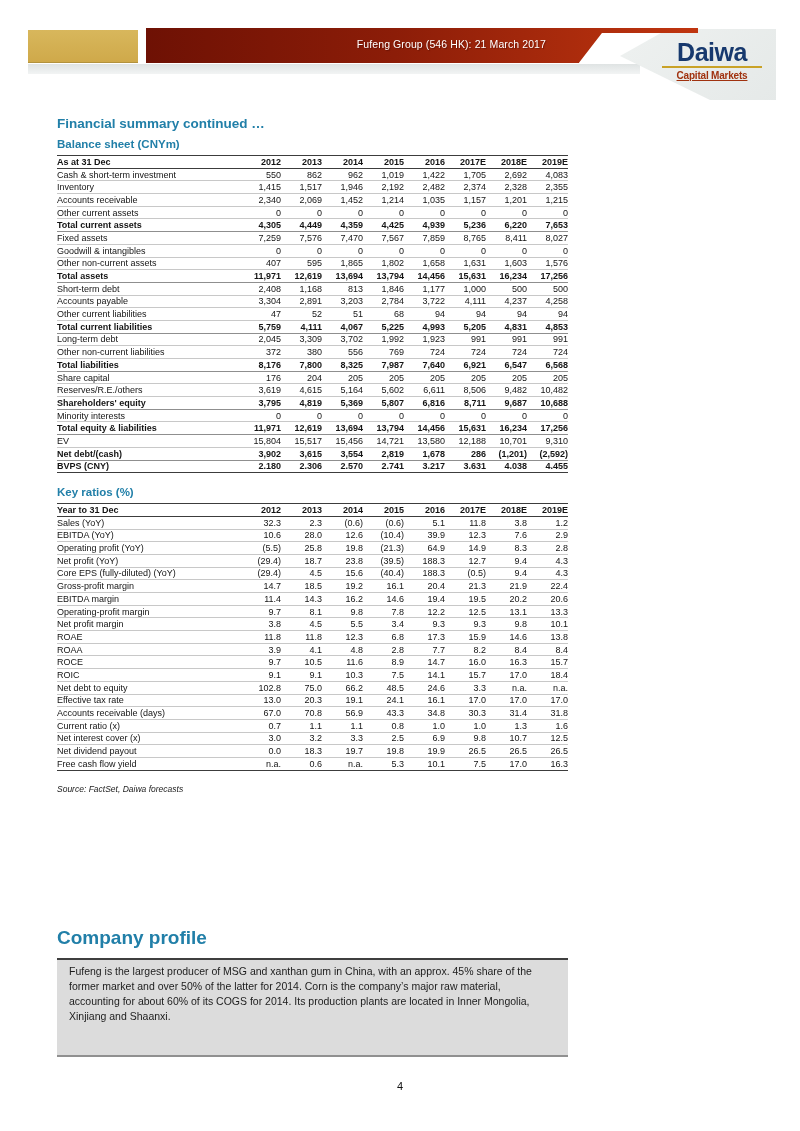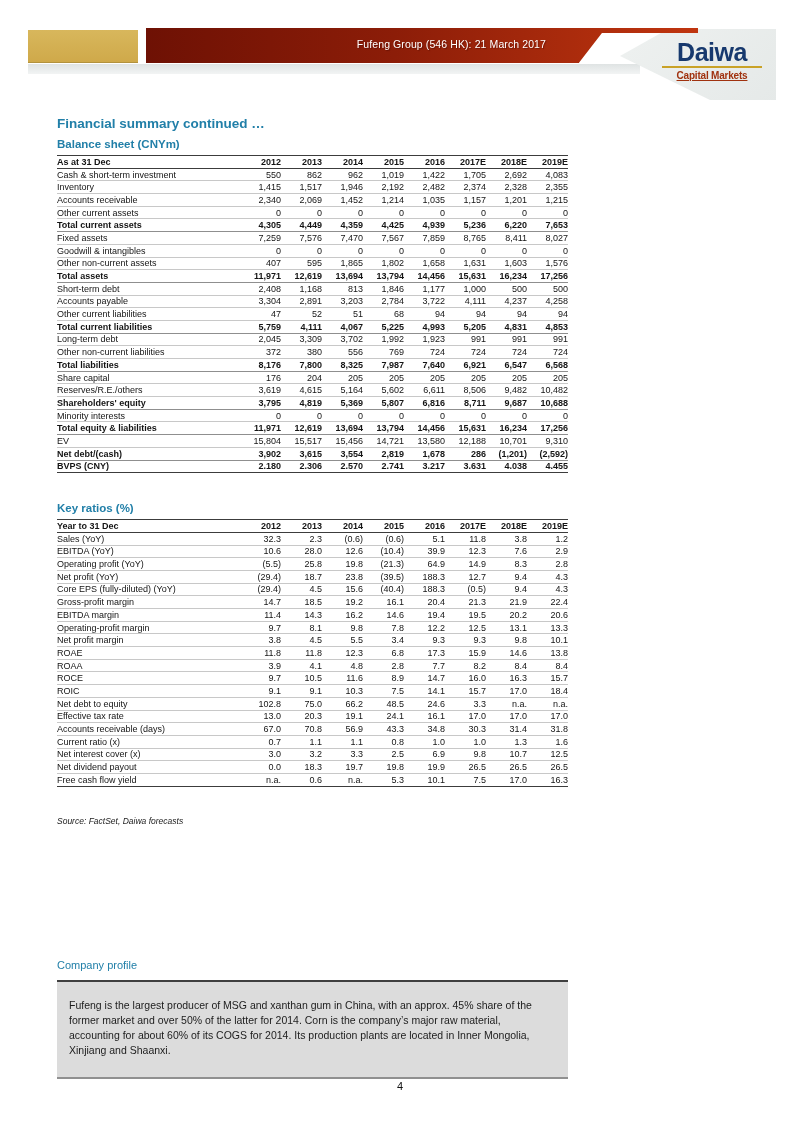--- a/index.html
+++ b/index.html
@@ -41,43 +41,43 @@
     letter-spacing:-0.5px; font-family:"Liberation Sans",sans-serif;
   }
   .logo-rule { height:2px; background:#c9a227; margin:1px 2px 2px 2px; }
   .logo-sub { font-size:10px; font-weight:bold; color:#a0320f; letter-spacing:-0.2px;text-decoration:underline; }
 
   
   .content { position:absolute; left:57px; top:116px; width:511px; }
   .h-main { font-size:13.5px; font-weight:bold; color:#217fa8; margin-bottom:7px; }
   .h-sec  { font-size:11.5px; font-weight:bold; color:#217fa8; margin-bottom:5px; }
 
-  table.fin { width:511px; border-collapse:collapse; table-layout:fixed; margin-bottom:29px; }
+  table.fin { width:511px; border-collapse:collapse; table-layout:fixed; margin-bottom:13px; }
   table.fin th, table.fin td {
     font-size:9px; height:12.7px; line-height:10px; padding:0;
     border-bottom:1px solid #c8c8c8; white-space:nowrap; overflow:hidden;
     vertical-align:middle; text-align:right; font-weight:normal; color:#141414;
   }
   table.fin col.c-label { width:183px; }
   table.fin col.c-num  { width:41px; }
   table.fin th:first-child, table.fin td:first-child { text-align:left; }
   table.fin thead th {
     font-weight:bold; border-top:1.5px solid #3c3c3c; border-bottom:1px solid #3c3c3c;
   }
   table.fin tr.total td { font-weight:bold; border-top:1px solid #8f8f8f; border-bottom:1px solid #8f8f8f; }
   table.fin tr:last-child td { border-bottom:1.5px solid #3c3c3c; }
 
   .source-note { font-size:8.5px; font-style:italic; color:#222; margin-top:12px; }
 
-  .cp-title { font-size:11px; font-weight:normal; color:#217fa8; margin-top:133px; }
+  .cp-title { font-size:19px; font-weight:bold; color:#217fa8; margin-top:133px; }
   .cp-box {
     margin-top:9px; width:511px; height:99px;
     background:#dcdcdc;
     border-top:2px solid #3f3f3f; border-bottom:2px solid #909090;
-    padding:16px 14px 0 12px;
+    padding:4px 14px 0 12px;
   }
   .cp-text { font-size:10.5px; line-height:15px; color:#1c1c1c; }
 
   .page-num {
     position:absolute; left:0; top:1080px; width:800px;
     text-align:center; font-size:11px; color:#111;
   }
 </style>
 </head>
 <body>

